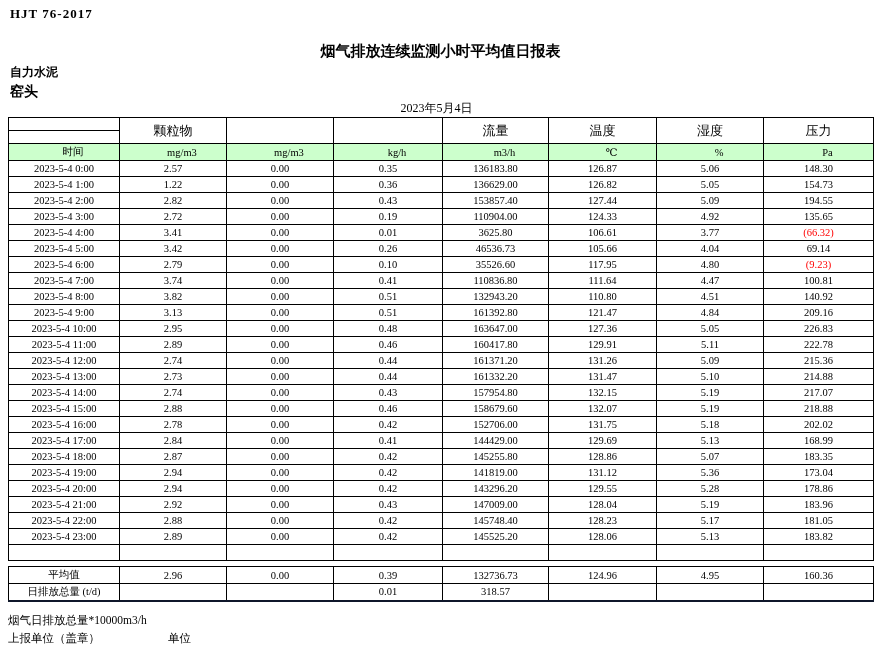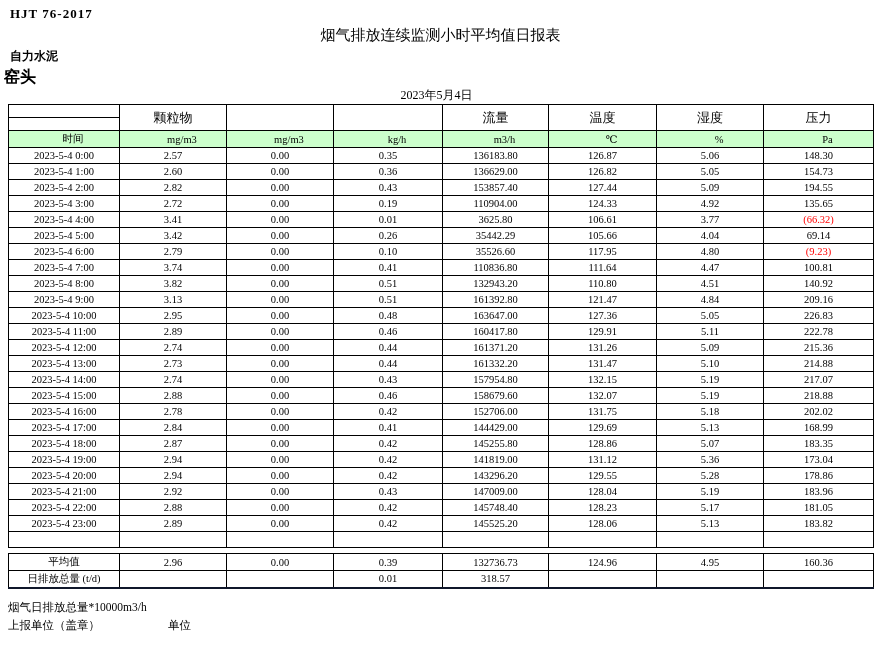--- a/index.html
+++ b/index.html
@@ -3,23 +3,23 @@
 <meta charset="utf-8">
 <style>
   * { margin:0; padding:0; box-sizing:border-box; }
   html,body { background:#ffffff; }
   body {
     width:881px; height:666px; overflow:hidden;
     font-family:"Liberation Serif","DejaVu Serif",serif;
     color:#000;
   }
   .std-no   { margin:6px 0 0 10px; font-weight:bold; font-size:13px; letter-spacing:1px; }
-  .title    { text-align:center; font-weight:normal; font-size:15px; margin-top:4px; }
+  .title    { text-align:center; font-weight:bold; font-size:15px; margin-top:20px; }
   .company  { margin:3px 0 0 10px; font-weight:bold; font-size:12px; }
-  .location { margin:2px 0 0 4px; font-weight:bold; font-size:16px; }
+  .location { margin:2px 0 0 10px; font-weight:bold; font-size:14px; }
   .date     { text-align:center; margin:0 8px 0 0; font-size:12px; line-height:14px; }
 
   table { border-collapse:collapse; table-layout:fixed; margin-left:8px; }
   td {
     border:1px solid #000; text-align:center; vertical-align:middle;
     font-size:10.5px; height:16px; padding:0 2px;
     overflow:hidden; white-space:nowrap;
   }
   .main-table { margin-top:2px; }
   .group-row td  { height:13px; font-size:13px; }
@@ -83,21 +83,21 @@
         <td>2.57</td>
         <td>0.00</td>
         <td>0.35</td>
         <td>136183.80</td>
         <td>126.87</td>
         <td>5.06</td>
         <td>148.30</td>
       </tr>
       <tr>
         <td>2023-5-4 1:00</td>
-        <td>2.60</td>
+        <td>1.22</td>
         <td>0.00</td>
         <td>0.36</td>
         <td>136629.00</td>
         <td>126.82</td>
         <td>5.05</td>
         <td>154.73</td>
       </tr>
       <tr>
         <td>2023-5-4 2:00</td>
         <td>2.82</td>
@@ -126,21 +126,21 @@
         <td>3625.80</td>
         <td>106.61</td>
         <td>3.77</td>
         <td class="neg">(66.32)</td>
       </tr>
       <tr>
         <td>2023-5-4 5:00</td>
         <td>3.42</td>
         <td>0.00</td>
         <td>0.26</td>
-        <td>35442.29</td>
+        <td>46536.73</td>
         <td>105.66</td>
         <td>4.04</td>
         <td>69.14</td>
       </tr>
       <tr>
         <td>2023-5-4 6:00</td>
         <td>2.79</td>
         <td>0.00</td>
         <td>0.10</td>
         <td>35526.60</td>

